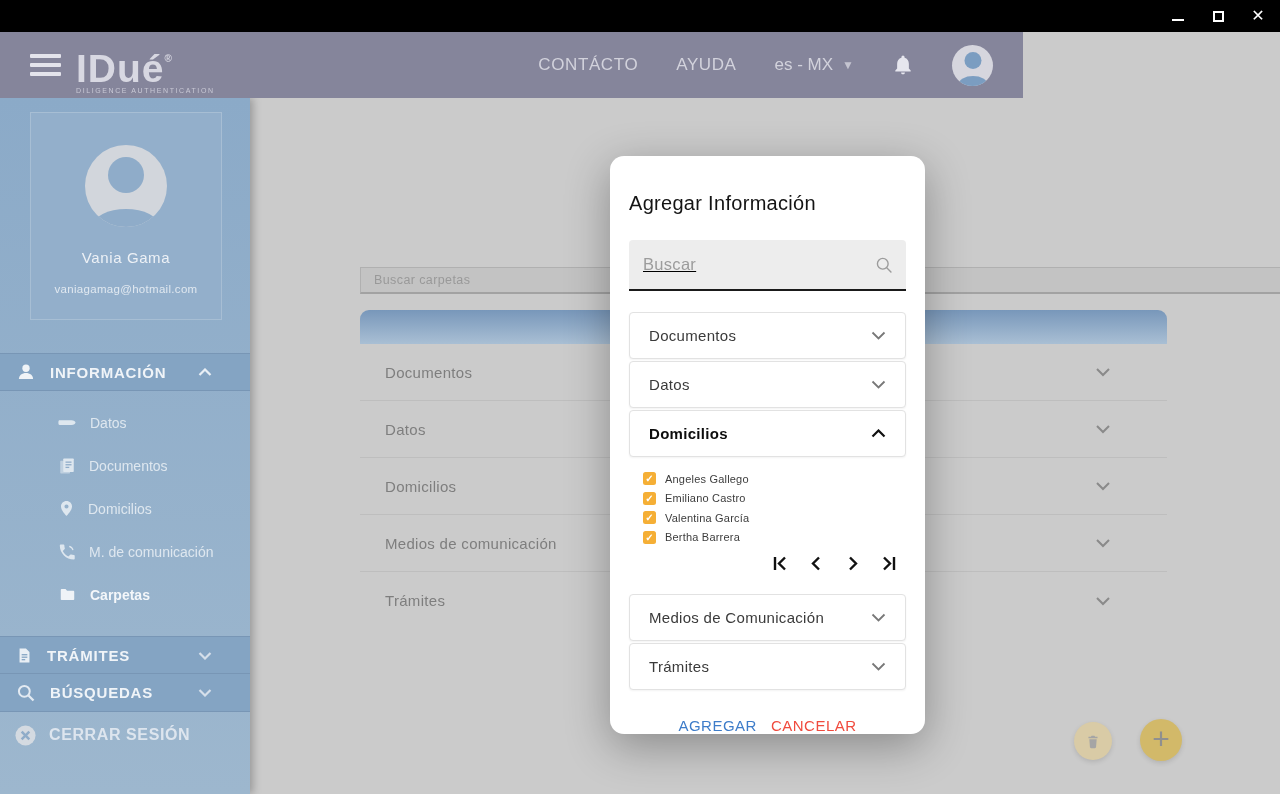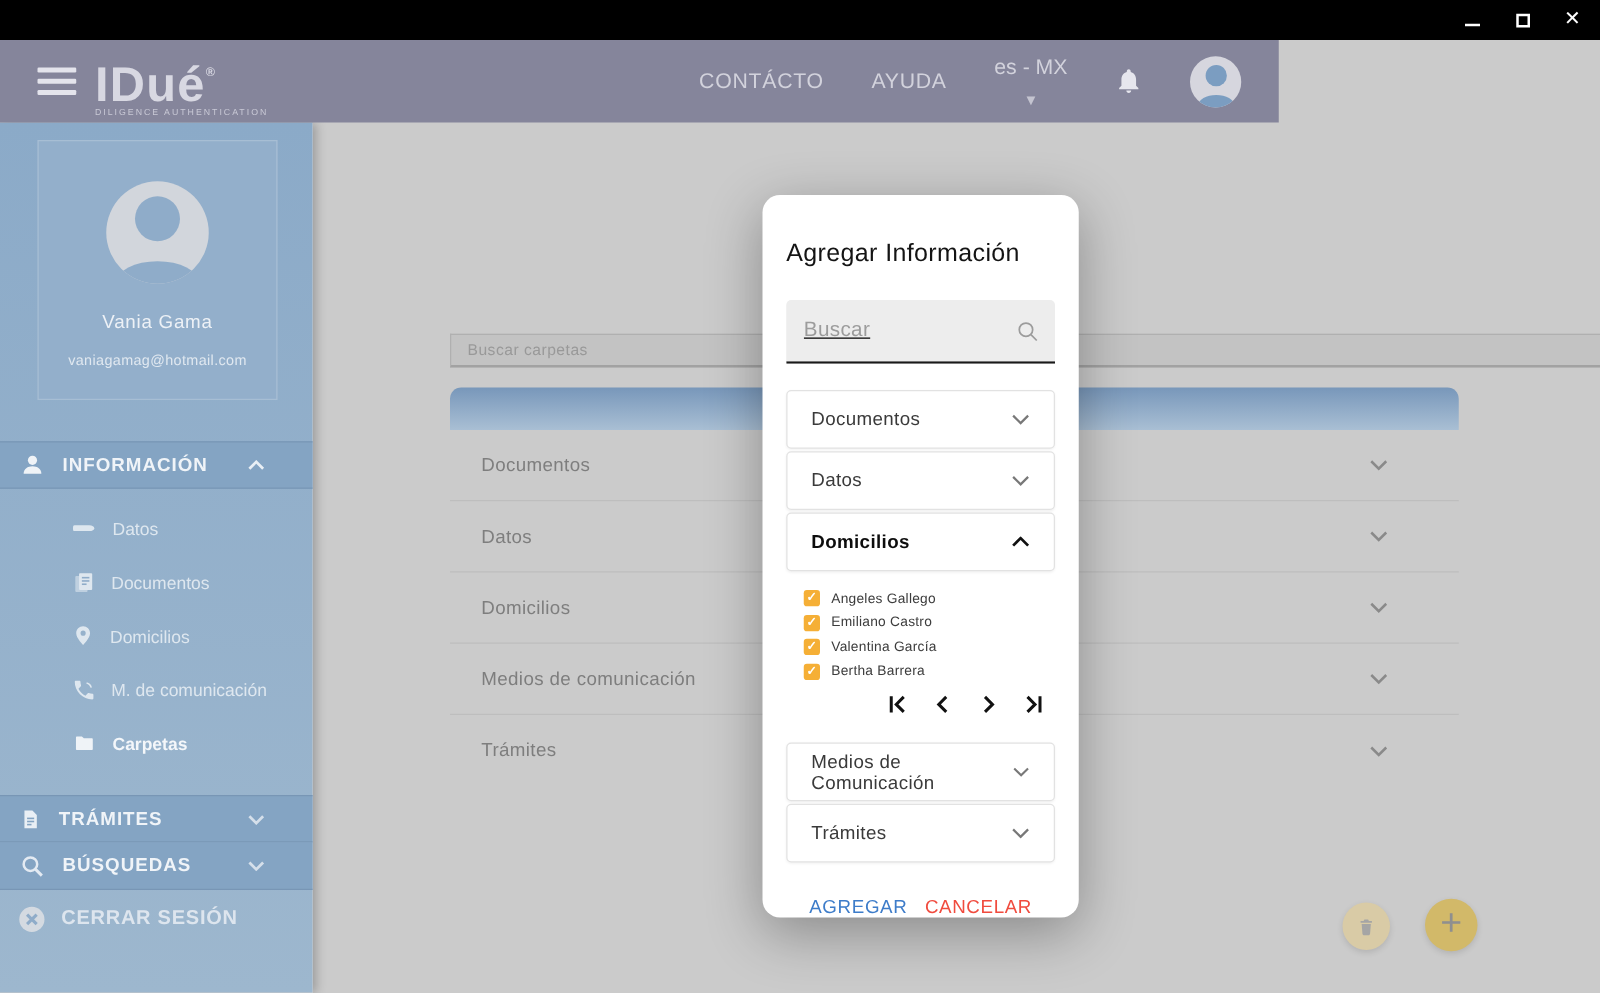--- a/index.html
+++ b/index.html
@@ -20,21 +20,21 @@
   
   .header{ position:absolute; left:0; top:32px; width:1023px; height:66px; background:var(--header-gray); z-index:20; }
   .hamburger{ position:absolute; left:30px; top:22px; width:31px; height:22px; display:flex; flex-direction:column; justify-content:space-between; cursor:pointer;}
   .hamburger span{ height:4px; background:#E4E4EC; border-radius:1px;}
   .logo{ position:absolute; left:76px; top:6px; color:#D8D8E2;}
   .logo-main{ font-size:39px; font-weight:bold; letter-spacing:1px; line-height:42px;}
   .logo-reg{ font-size:10px; vertical-align:20px; }
   .logo-sub{ font-size:7px; letter-spacing:1.6px; color:#C9C9D6; margin-top:-3px;}
   .header-nav{ position:absolute; right:30px; top:0; height:66px; display:flex; align-items:center; gap:38px;}
   .header-link{ color:#D2D2DC; font-size:17px; letter-spacing:0.6px; cursor:pointer;}
-  .lang{ color:#D2D2DC; font-size:17px; display:flex; align-items:center; gap:9px; cursor:pointer;flex-direction:column;}
+  .lang{ color:#D2D2DC; font-size:17px; display:flex; align-items:center; gap:9px; cursor:pointer;}
   .lang-caret{ font-size:12px; color:#C4C4D0;}
   .bell{ width:22px; height:24px; cursor:pointer; display:flex; align-items:center;}
   .avatar{ width:41px; height:41px; border-radius:50%; background:#D6D6DE; position:relative; overflow:hidden; cursor:pointer;}
   .avatar .head{ position:absolute; left:50%; top:7px; transform:translateX(-50%); width:17px; height:17px; border-radius:50%; background:#7B9DC1;}
   .avatar .shoulders{ position:absolute; left:50%; bottom:-7px; transform:translateX(-50%); width:29px; height:17px; border-radius:50%; background:#7B9DC1;}
 
   
   .sidebar{ position:absolute; left:0; top:98px; width:250px; height:696px; background:linear-gradient(180deg,var(--sidebar-blue-top),var(--sidebar-blue-bottom)); box-shadow:3px 0 8px rgba(0,0,0,0.25); z-index:10; color:#E3EAF2;}
   .profile-card{ margin:14px 0 0 30px; width:192px; height:208px; background:#93AFCB; border:1px solid #A7BED4; text-align:center;}
   .profile-avatar{ width:82px; height:82px; border-radius:50%; background:#D2D6DC; margin:32px auto 0; position:relative; overflow:hidden;}
@@ -66,21 +66,21 @@
   .table-row:last-child{ border-bottom:none;}
   .table-row .row-label{ padding-left:25px; font-size:15px; color:#7E7E7E; letter-spacing:0.3px;}
   .table-row .chev{ margin-left:auto; margin-right:56px;}
 
   .fab{ position:absolute; border-radius:50%; display:flex; align-items:center; justify-content:center; cursor:pointer; box-shadow:0 2px 5px rgba(0,0,0,0.12);}
   .fab-trash{ left:824px; top:624px; width:38px; height:38px; background:#D9CBA6;}
   .fab-add{ left:890px; top:621px; width:42px; height:42px; background:var(--fab-yellow);}
   .fab-add .plus-glyph{ font-size:30px; font-weight:300; color:#8F8F8F; line-height:30px; margin-top:-3px;}
 
   
-  .modal{ position:absolute; left:610px; top:156px; width:253px; height:578px; background:#fff; border-radius:14px; box-shadow:0 12px 45px rgba(0,0,0,0.32); z-index:40; padding:0 19px;}
+  .modal{ position:absolute; left:610px; top:156px; width:315px; height:578px; background:#fff; border-radius:14px; box-shadow:0 12px 45px rgba(0,0,0,0.32); z-index:40; padding:0 19px;}
   .modal-title{ margin-top:36px; font-size:20px; color:#141414; letter-spacing:0.3px;}
   .modal-search{ margin-top:25px; height:51px; background:#EDEDED; border-bottom:2px solid #1A1A1A; border-radius:4px 4px 0 0; position:relative; display:flex; align-items:flex-end;text-decoration:underline;}
   .modal-search input{ flex:1; height:100%; background:transparent; border:none; outline:none; font-size:16.5px; color:#555; padding:0 40px 0 14px; letter-spacing:0.3px;}
   .modal-search input::placeholder{ color:#9C9C9C;}
   .modal-search .search-glyph{ position:absolute; right:12px; top:16px;}
   .acc-list{ margin-top:21px;}
   .accordion{ height:47px; border:1px solid #E2E2E2; border-radius:4px; margin-bottom:2px; display:flex; align-items:center; padding:0 19px; background:#fff; box-shadow:0 1px 2px rgba(0,0,0,0.05); cursor:pointer;}
   .accordion .acc-label{ font-size:15px; color:#3A3A3A; letter-spacing:0.3px;}
   .accordion.expanded .acc-label{ font-weight:bold; color:#0D0D0D;}
   .accordion .chev{ margin-left:auto;}

